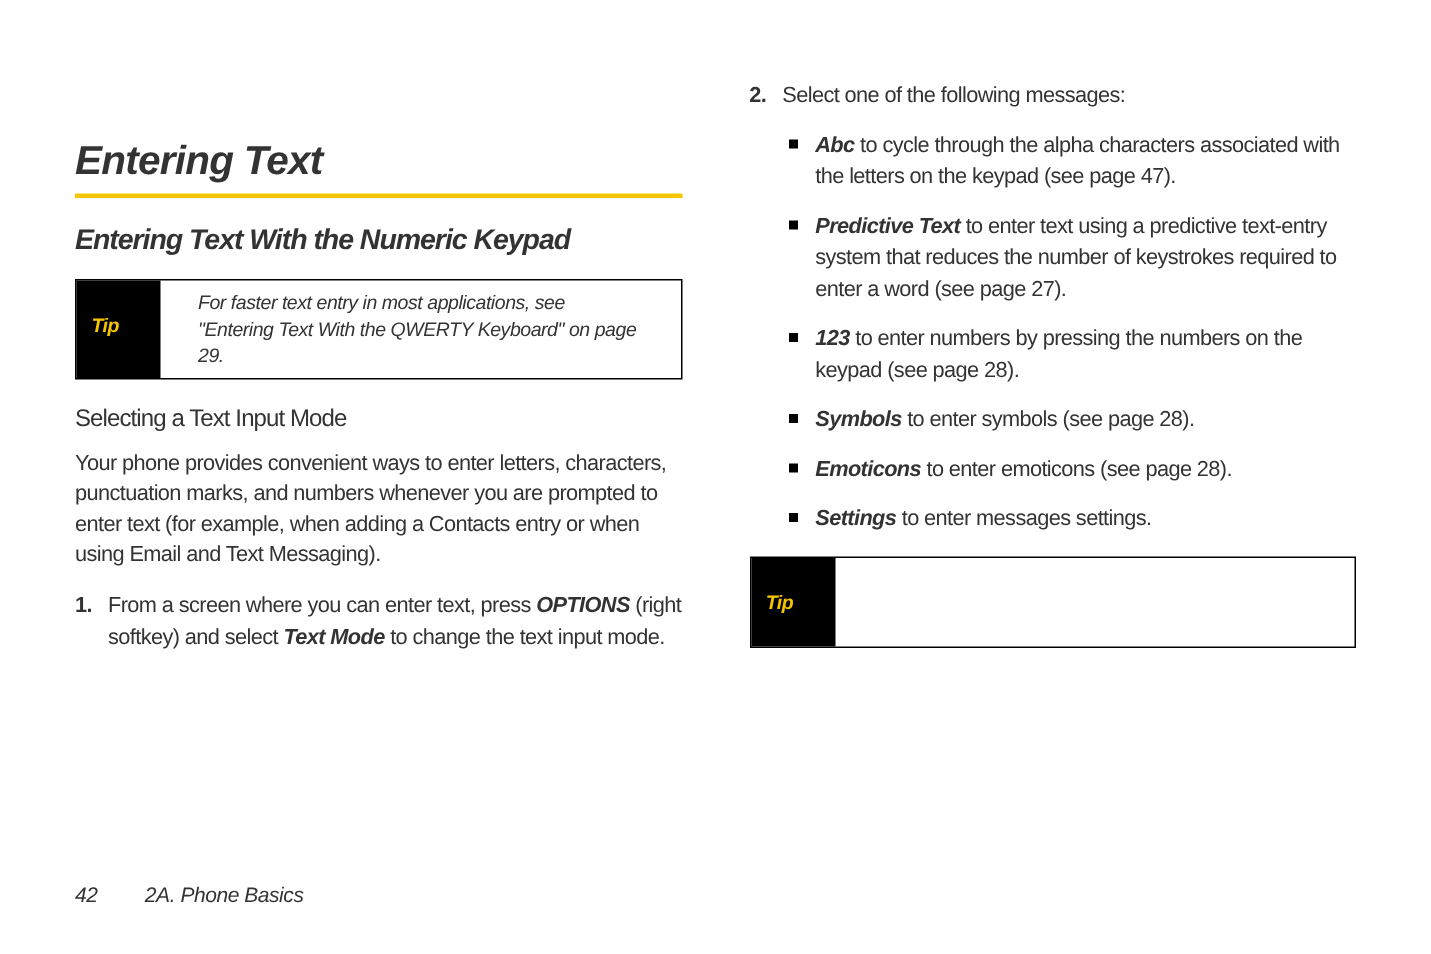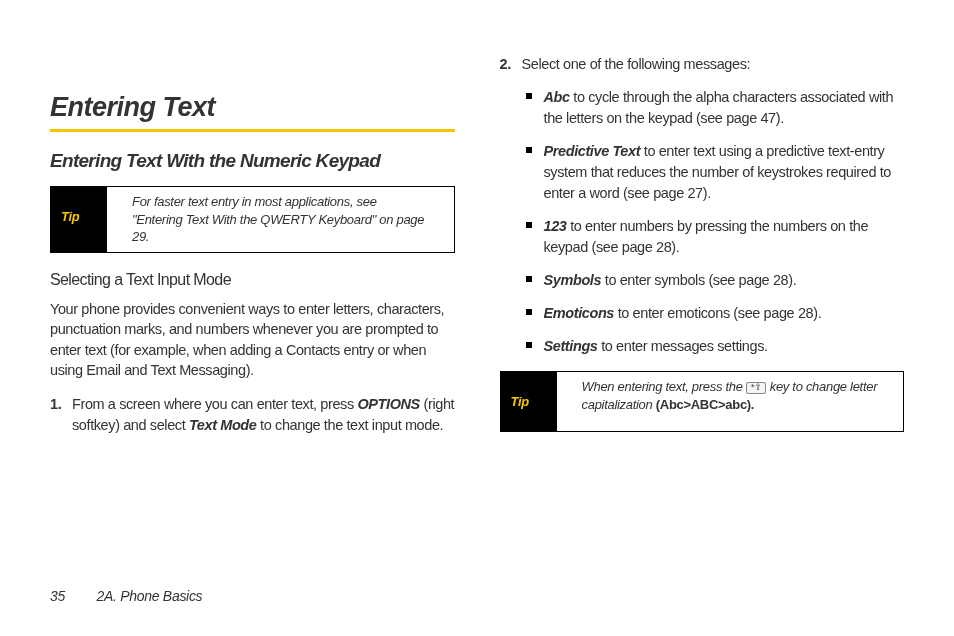--- a/index.html
+++ b/index.html
@@ -200,23 +200,20 @@
           </li>
           <li>
             <span class="bi">Settings</span><span> to enter messages settings.</span>
           </li>
         </ul>
       </li>
     </ol>
 
     <div class="tip-box" style="margin-top:6px;">
       <div class="tip-label">Tip</div>
-      <div class="tip-text">
-        <span>When entering text, press the </span><span class="key-icon">*⇧</span><span> key to change letter capitalization </span><span class="plain" style="font-weight:bold;">(Abc&gt;ABC&gt;abc).</span>
-      </div>
     </div>
   </div>
 </div>
 
 <div class="footer">
-  <span class="pg">35</span>
+  <span class="pg">42</span>
   <span class="sec">2A. Phone Basics</span>
 </div>
 
 </body></html>

